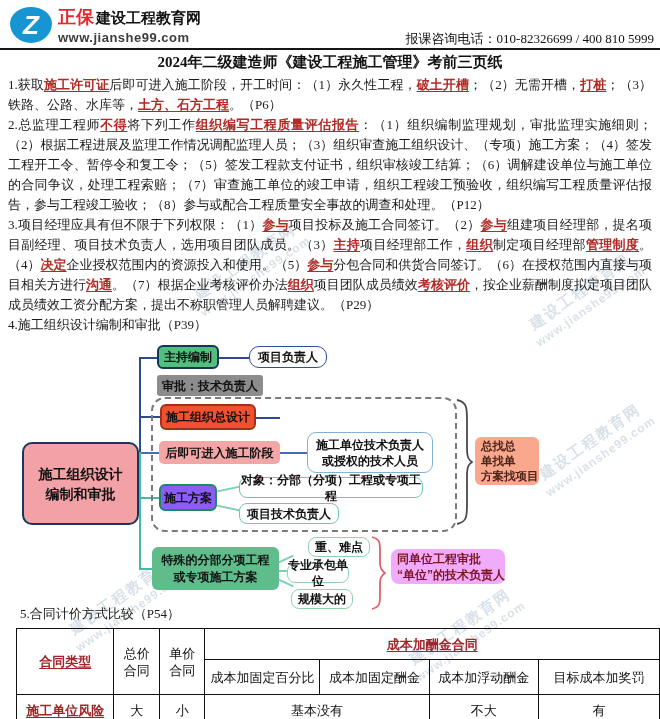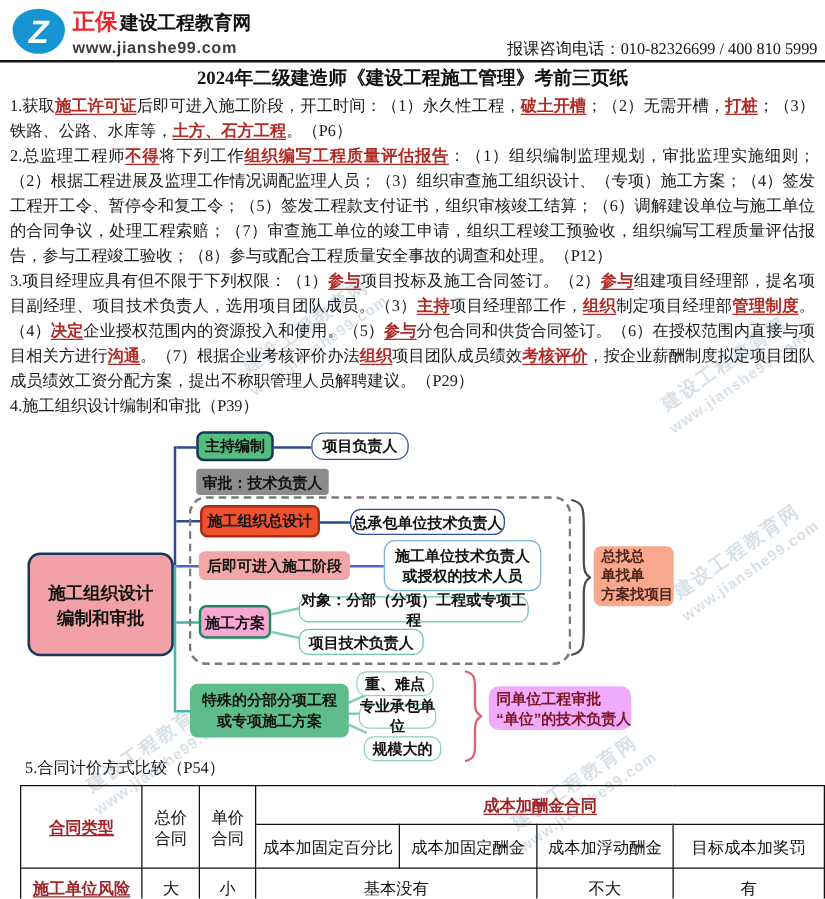--- a/index.html
+++ b/index.html
@@ -112,39 +112,38 @@
 
   <div class="node" style="left:22px;top:414px;width:117px;height:83px;background:#f2a2a6;border:2.5px solid #16365c;border-radius:10px;font-size:14px;line-height:20px;margin-top:28px;">施工组织设计
 编制和审批</div>
 
   <div class="node" style="left:157px;top:345px;width:62px;height:24px;background:#54be7e;border:2px solid #16365c;border-radius:6px;">主持编制</div>
   <div class="node wnode" style="left:249px;top:346px;width:78px;height:22px;border:1.5px solid #2f4e9e;border-radius:10px;">项目负责人</div>
 
   <div class="node" style="left:157px;top:375px;width:106px;height:21px;background:#8c8c8c;border-radius:3px;">审批：技术负责人</div>
 
   <div class="node" style="left:160px;top:404px;width:96px;height:26px;background:#f0512f;border:2px solid #a33016;border-radius:6px;">施工组织总设计</div>
-  <div class="node wnode" style="left:280px;top:407px;width:124px;height:21px;border:1.5px solid #2f4e9e;border-radius:9px;">总承包单位技术负责人</div>
 
   <div class="node" style="left:159px;top:441px;width:121px;height:23px;background:#f2a6a6;border-radius:5px;">后即可进入施工阶段</div>
   <div class="node wnode" style="left:307px;top:432px;width:126px;height:41px;border:1.5px solid #7fb3d5;border-radius:9px;padding:1px 5px;">施工单位技术负责人或授权的技术人员</div>
 
-  <div class="node" style="left:159px;top:484px;width:58px;height:27px;background:#f9a8d4;border:2px solid #1d8a5c;border-radius:6px;">施工方案</div>
+  <div class="node" style="left:159px;top:484px;width:58px;height:27px;background:#8b5cf6;border:2px solid #1d8a5c;border-radius:6px;">施工方案</div>
   <div class="node wnode" style="left:239px;top:477px;width:184px;height:21px;border:1.5px solid #6cc9a6;border-radius:8px;">对象：分部（分项）工程或专项工程</div>
   <div class="node wnode" style="left:239px;top:503px;width:100px;height:21px;border:1.5px solid #6cc9a6;border-radius:8px;">项目技术负责人</div>
 
   <svg class="brace" style="left:455px;top:398px;" width="18" height="128" viewBox="0 0 18 128">
     <path d="M2 2 C12 4 12 10 12 22 L12 50 C12 60 14 62 17 64 C14 66 12 68 12 78 L12 106 C12 118 12 124 2 126" stroke="#4a4a4a" stroke-width="1.8" fill="none"></path>
   </svg>
   <div class="node" style="left:475px;top:437px;width:64px;height:48px;background:#f9a88d;border-radius:6px;color:#4a2418;font-size:11.5px;line-height:15px;justify-content:flex-start;padding-left:6px;text-align:left;">总找总
 单找单
 方案找项目</div>
 
   <div class="node" style="left:152px;top:547px;width:127px;height:43px;background:#5fbd8c;border-radius:6px;line-height:17px;">特殊的分部分项工程
 或专项施工方案</div>
-  <div class="node wnode" style="left:285px;top:537px;width:62px;height:20px;border:1.5px solid #8fd3ae;border-radius:8px;">重、难点</div>
+  <div class="node wnode" style="left:308px;top:537px;width:62px;height:20px;border:1.5px solid #8fd3ae;border-radius:8px;">重、难点</div>
   <div class="node wnode" style="left:287px;top:563px;width:62px;height:20px;border:1.5px solid #8fd3ae;border-radius:8px;">专业承包单位</div>
   <div class="node wnode" style="left:291px;top:589px;width:62px;height:20px;border:1.5px solid #8fd3ae;border-radius:8px;">规模大的</div>
 
   <svg class="brace" style="left:370px;top:535px;" width="16" height="76" viewBox="0 0 16 76">
     <path d="M2 2 C10 4 10 8 10 16 L10 28 C10 34 12 36 15 38 C12 40 10 42 10 48 L10 60 C10 68 10 72 2 74" stroke="#e2606a" stroke-width="1.8" fill="none"></path>
   </svg>
   <div class="node" style="left:391px;top:549px;width:114px;height:35px;background:#f0abfc;border-radius:8px;color:#7c1520;line-height:16px;justify-content:flex-start;padding-left:6px;text-align:left;">同单位工程审批
 “单位”的技术负责人</div>
 
   <div class="sec5">5.合同计价方式比较（P54）</div>

